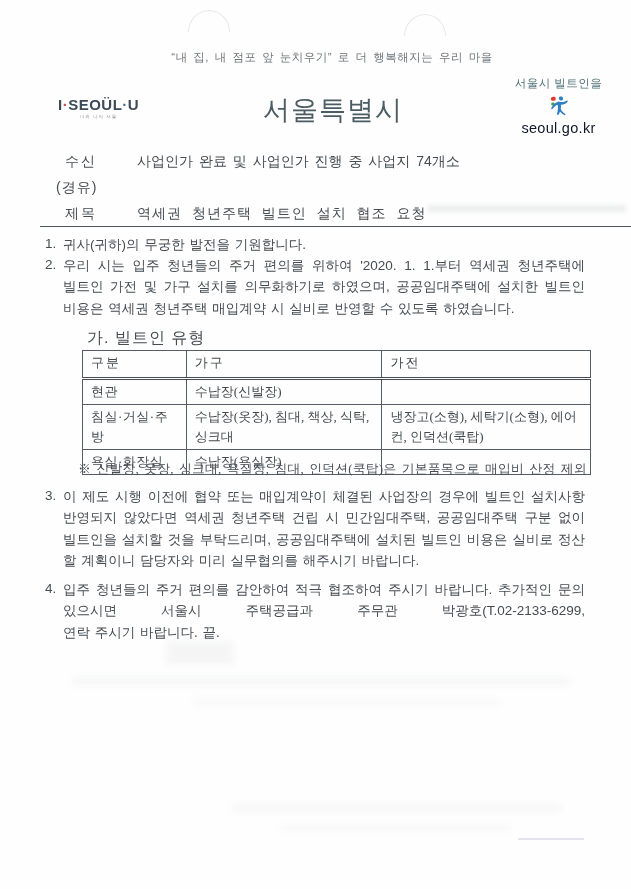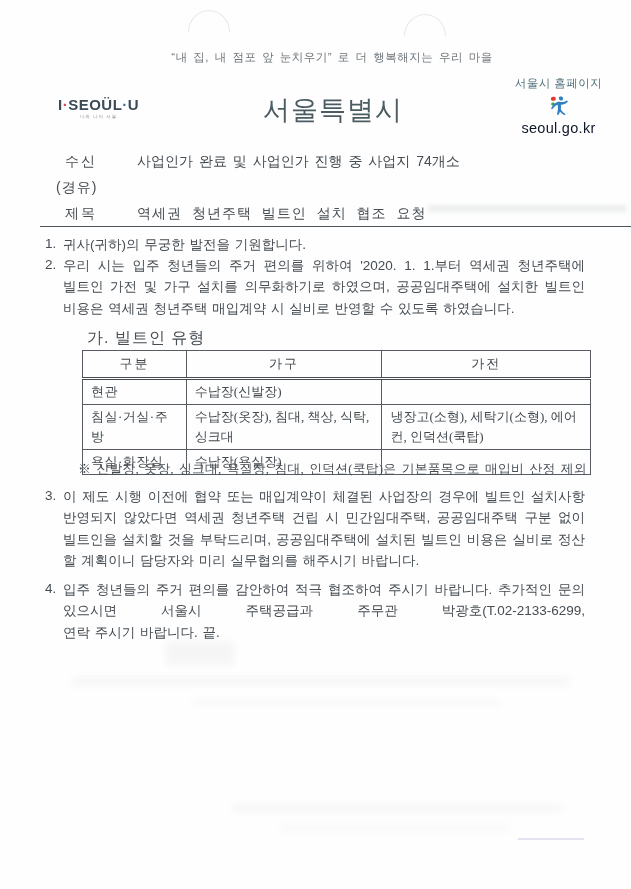--- a/index.html
+++ b/index.html
@@ -88,23 +88,24 @@
   }
   .bi-table th, .bi-table td {
     border: 1px solid #565c61;
     padding: 2px 8px;
     font-weight: normal;
     vertical-align: middle;
     line-height: 20px;
   }
   .bi-table { border: 1.5px solid #464c51; }
   .bi-table thead th {
-    text-align: center; height: 28px;
+    text-align: left; height: 28px;
     border-bottom: 3px double #464c51;
     letter-spacing: 2px;
+    font-family: Liberation Mono, monospace;
   }
   .bi-table td.cat { letter-spacing: .5px; }
   .col-cat { width: 104px; }
   .col-furn { width: 196px; }
   .col-appl { width: 209px; }
 
   .footnote {
     position: absolute; top: 461px; left: 78px;
     font-family: "Liberation Serif", "DejaVu Serif", serif;
     font-size: 12.8px; color: #454c52; letter-spacing: .2px; word-spacing: 2px;
@@ -121,21 +122,21 @@
   <div class="slogan">“내 집, 내 점포 앞 눈치우기” 로 더 행복해지는 우리 마을</div>
 
   <div class="brand">
     <div class="brand-main"><span>I</span><span class="dot-red">·</span><span>SEOÜL</span><span class="dot-blue">·</span><span>U</span></div>
     <div class="brand-sub">너와 나의 서울</div>
   </div>
 
   <div class="doc-title">서울특별시</div>
 
   <div class="homepage">
-    <div class="homepage-label">서울시 홈페이지</div>
+    <div class="homepage-label">서울시 빌트인을</div>
     <div class="homepage-emblem">
       <svg width="26" height="26" viewBox="0 0 26 26">
         <path d="M9 3 C6.2 2.2 4.6 3.4 4.9 5.2 C5.2 6.8 7.4 7.2 9.2 6.2 C10 5.7 9.9 4 9 3 Z" fill="#e0392f"></path>
         <path d="M7.5 8.6 C5.8 8.3 4.8 9.4 5.2 10.6 C5.6 11.8 7.6 11.9 8.6 10.8 C9.3 10 8.6 8.8 7.5 8.6 Z" fill="#3fa14a"></path>
         <path d="M13.5 2.8 c1.5-.9 3.4-.2 3.6 1.4 c.2 1.4-1 2.4-2.4 2.3 c-1.6-.1-2.5-2.7-1.2-3.7 Z" fill="#2f7fc1"></path>
         <path d="M12.8 7.5 c2.8 1 5.6.4 7.8-.8 c.9-.5 1.6.6.9 1.3 c-1.9 2-4.6 2.9-6.6 2.7 c.3 3.1-.2 6.6-2.2 9.8 c-.5.9-1.9.4-1.6-.6 c.8-3 1.1-5.9.6-9.1 c-1.8.6-3.8 2.1-5 4 c-.6.9-1.9.2-1.4-.8 c1.3-2.9 3.9-5.6 7.5-6.5 Z" fill="#2f7fc1"></path>
         <path d="M14.2 14.5 c1.2 2.2 2.9 4 4.8 5.2 c.9.6.2 1.9-.8 1.4 c-2.3-1.2-4.2-3.1-5.3-5.4 Z" fill="#2f7fc1"></path>
       </svg>
     </div>
     <div class="homepage-url">seoul.go.kr</div>

